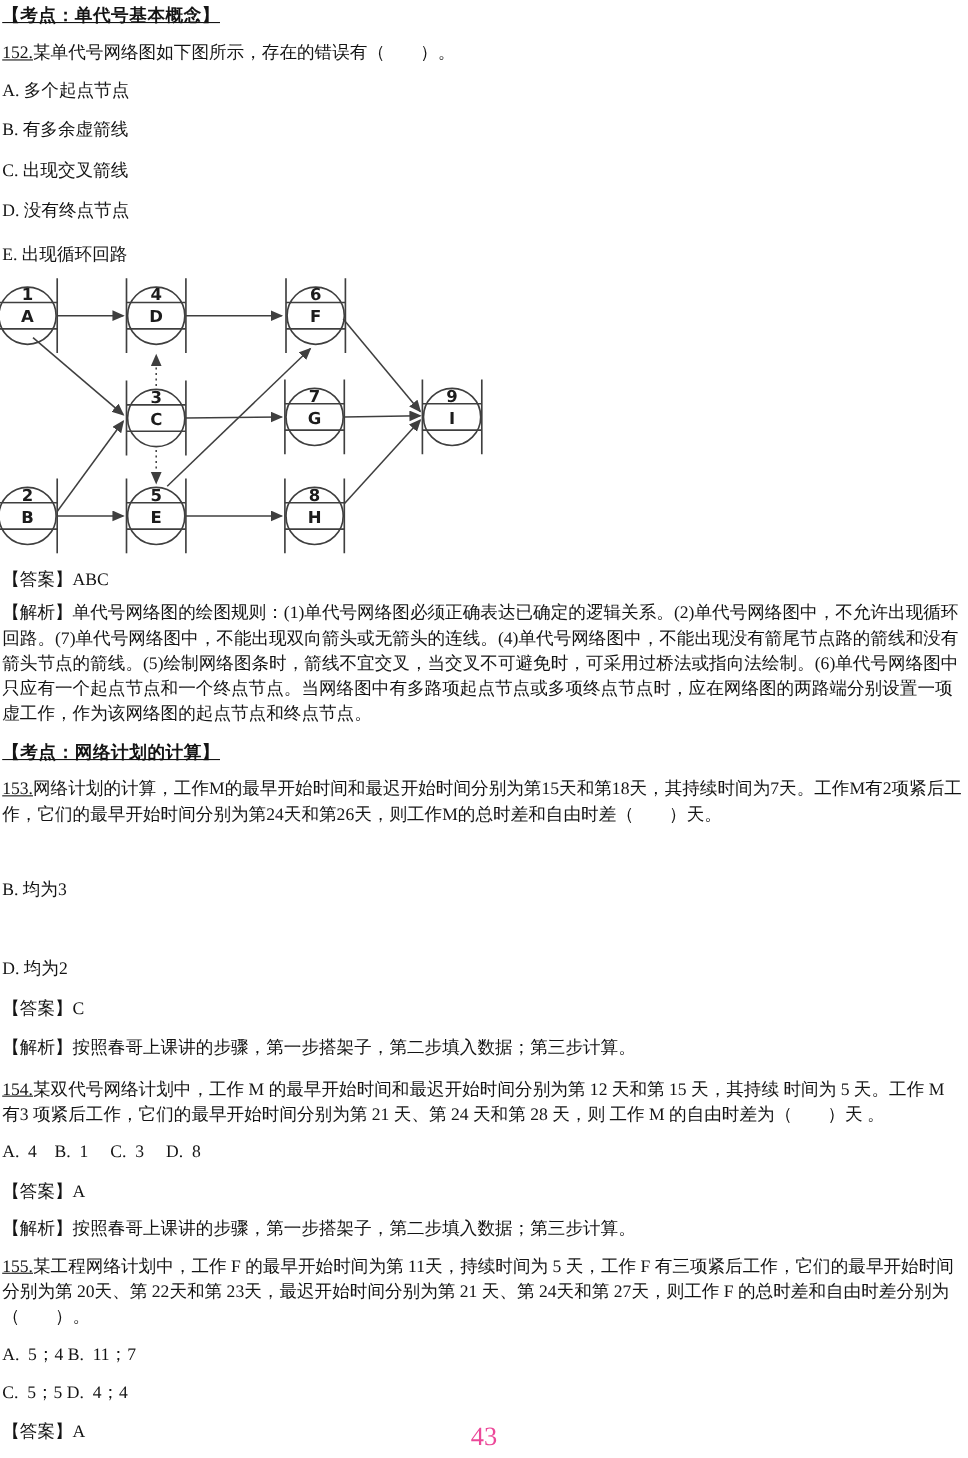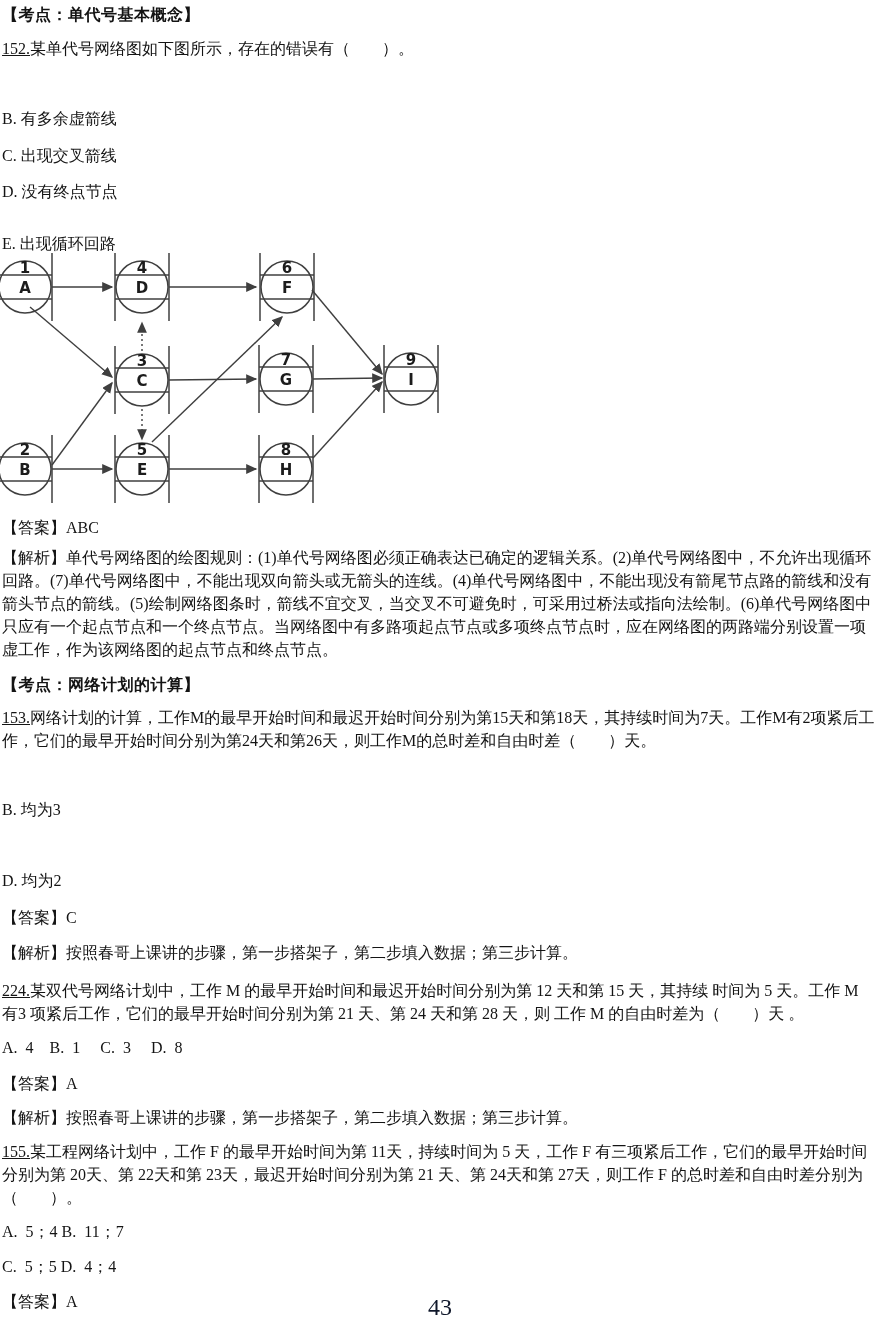--- a/index.html
+++ b/index.html
@@ -1,39 +1,40 @@
 <!DOCTYPE html>
 <html><head>
 <meta charset="utf-8">
 <style>
   html,body{margin:0;padding:0;background:#ffffff;}
   .page{position:relative;width:880px;height:1325px;background:#ffffff;overflow:hidden;
         font-family:"Liberation Serif","DejaVu Serif",serif;color:#141414;}
   .t{position:absolute;left:2px;right:4px;font-size:16px;line-height:23px;white-space:pre-wrap;}
-  .topic{font-weight:bold;letter-spacing:0.5px;}
+  .topic{font-weight:bold;letter-spacing:0.5px;text-decoration:underline;}
   .qnum{text-decoration:underline;}
   .lbl{font-weight:normal;}
-  .pageno{position:absolute;left:0;right:0;top:1294px;text-align:center;font-size:24px;color:#0f172a;}
+  .pageno{position:absolute;left:0;right:0;top:1294px;text-align:center;font-size:24px;color:#ec4899;}
   .watermark{position:absolute;right:8px;top:1272px;font-size:27px;font-weight:bold;color:#ffffff;
              letter-spacing:2px;
              text-shadow:-2px 2px 0 #8d8d8d,1px 1px 0 #c4c4c4,-1px 3px 2px #a5a5a5;}
   svg.diagram{position:absolute;left:0;top:243px;}
 </style>
 </head>
 <body>
 
 <div class="page">
 
   <div class="t topic" style="top:3px">【考点：单代号基本概念】</div>
 
   <div class="t" style="top:37px"><span class="qnum">152.</span><span>某单代号网络图如下图所示，存在的错误有（　　）。</span></div>
+  <div class="t" style="top:71px">A. 多个起点节点</div>
   <div class="t" style="top:107px">B. 有多余虚箭线</div>
   <div class="t" style="top:144px">C. 出现交叉箭线</div>
   <div class="t" style="top:180px">D. 没有终点节点</div>
-  <div class="t" style="top:232px">E. 出现循环回路</div>
+  <div class="t" style="top:220px">E. 出现循环回路</div>
 
   <svg class="diagram" id="diagram" width="452" height="268" viewBox="0 0 452 268">
       <defs>
         <marker id="arr" orient="auto" markerWidth="9" markerHeight="8" refX="7" refY="3.5">
           <path d="M0,0L8,3.5L0,7Z" fill="#3f3f3f"></path>
         </marker>
       </defs>
       <line x1="-2" y1="10" x2="-2" y2="78" stroke="#3f3f3f" stroke-width="1.5" fill="none"></line>
       <line x1="52" y1="10" x2="52" y2="78" stroke="#3f3f3f" stroke-width="1.5" fill="none"></line>
       <circle cx="25" cy="44" r="26" stroke="#3f3f3f" stroke-width="1.5" fill="none"></circle>
@@ -116,21 +117,21 @@
   <div class="t" style="top:546px"><span class="lbl">【解析】</span><span>单代号网络图的绘图规则：(1)单代号网络图必须正确表达已确定的逻辑关系。(2)单代号网络图中，不允许出现循环回路。(7)单代号网络图中，不能出现双向箭头或无箭头的连线。(4)单代号网络图中，不能出现没有箭尾节点路的箭线和没有箭头节点的箭线。(5)绘制网络图条时，箭线不宜交叉，当交叉不可避免时，可采用过桥法或指向法绘制。(6)单代号网络图中只应有一个起点节点和一个终点节点。当网络图中有多路项起点节点或多项终点节点时，应在网络图的两路端分别设置一项虚工作，作为该网络图的起点节点和终点节点。</span></div>
 
   <div class="t topic" style="top:673px">【考点：网络计划的计算】</div>
 
   <div class="t" style="top:706px"><span class="qnum">153.</span><span>网络计划的计算，工作M的最早开始时间和最迟开始时间分别为第15天和第18天，其持续时间为7天。工作M有2项紧后工作，它们的最早开始时间分别为第24天和第26天，则工作M的总时差和自由时差（　　）天。</span></div>
   <div class="t" style="top:798px">B. 均为3</div>
   <div class="t" style="top:869px">D. 均为2</div>
   <div class="t" style="top:906px"><span class="lbl">【答案】</span><span>C</span></div>
   <div class="t" style="top:941px"><span class="lbl">【解析】</span><span>按照春哥上课讲的步骤，第一步搭架子，第二步填入数据；第三步计算。</span></div>
 
-  <div class="t" style="top:979px"><span class="qnum">224.</span><span>某双代号网络计划中，工作 M 的最早开始时间和最迟开始时间分别为第 12 天和第 15 天，其持续 时间为 5 天。工作 M 有3 项紧后工作，它们的最早开始时间分别为第 21 天、第 24 天和第 28 天，则 工作 M 的自由时差为（　　）天 。</span></div>
+  <div class="t" style="top:979px"><span class="qnum">154.</span><span>某双代号网络计划中，工作 M 的最早开始时间和最迟开始时间分别为第 12 天和第 15 天，其持续 时间为 5 天。工作 M 有3 项紧后工作，它们的最早开始时间分别为第 21 天、第 24 天和第 28 天，则 工作 M 的自由时差为（　　）天 。</span></div>
   <div class="t" style="top:1036px">A.  4    B.  1     C.  3     D.  8</div>
   <div class="t" style="top:1072px"><span class="lbl">【答案】</span><span>A</span></div>
   <div class="t" style="top:1106px"><span class="lbl">【解析】</span><span>按照春哥上课讲的步骤，第一步搭架子，第二步填入数据；第三步计算。</span></div>
 
   <div class="t" style="top:1140px"><span class="qnum">155.</span><span>某工程网络计划中，工作 F 的最早开始时间为第 11天，持续时间为 5 天，工作 F 有三项紧后工作，它们的最早开始时间分别为第 20天、第 22天和第 23天，最迟开始时间分别为第 21 天、第 24天和第 27天，则工作 F 的总时差和自由时差分别为（　　）。</span></div>
   <div class="t" style="top:1220px">A.  5；4 B.  11；7</div>
   <div class="t" style="top:1255px">C.  5；5 D.  4；4</div>
   <div class="t" style="top:1290px"><span class="lbl">【答案】</span><span>A</span></div>
 
   <div class="pageno">43</div>

